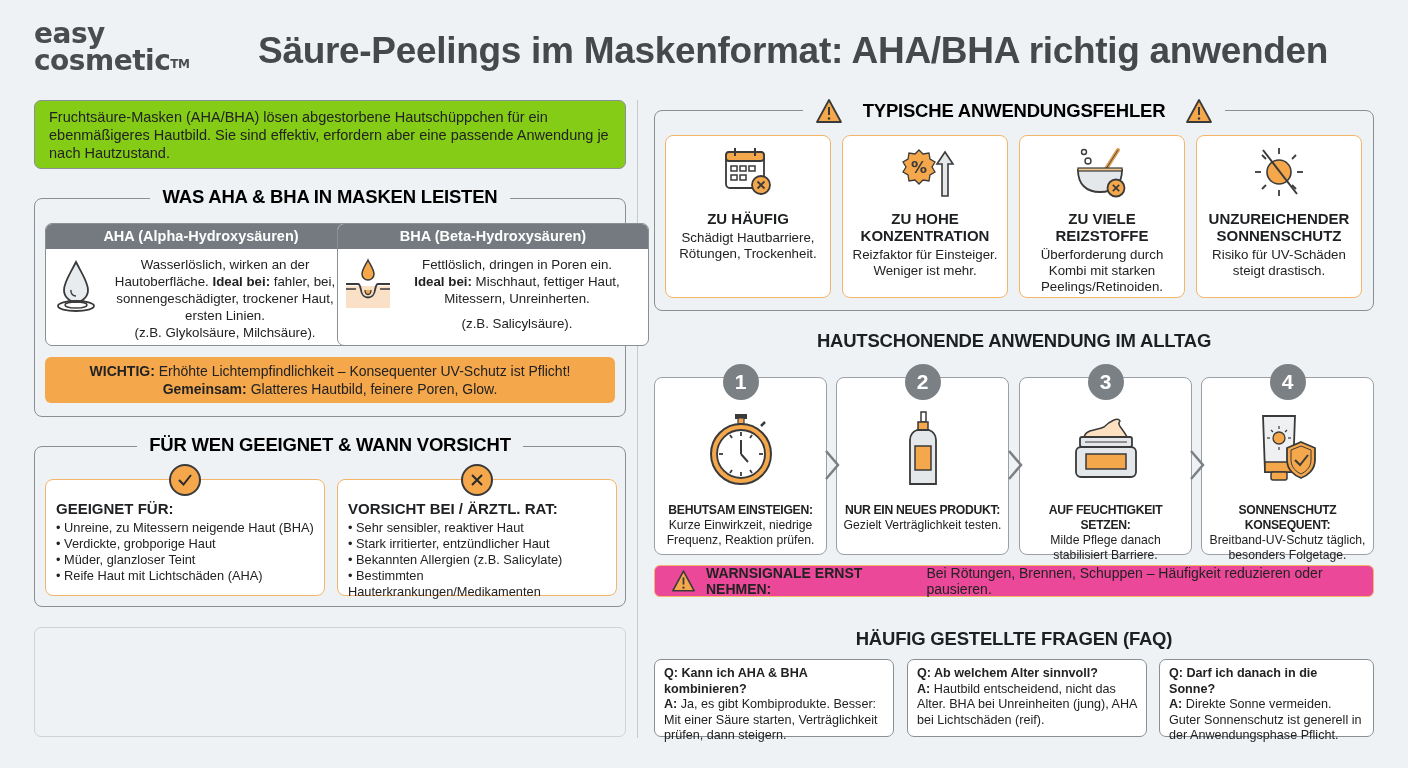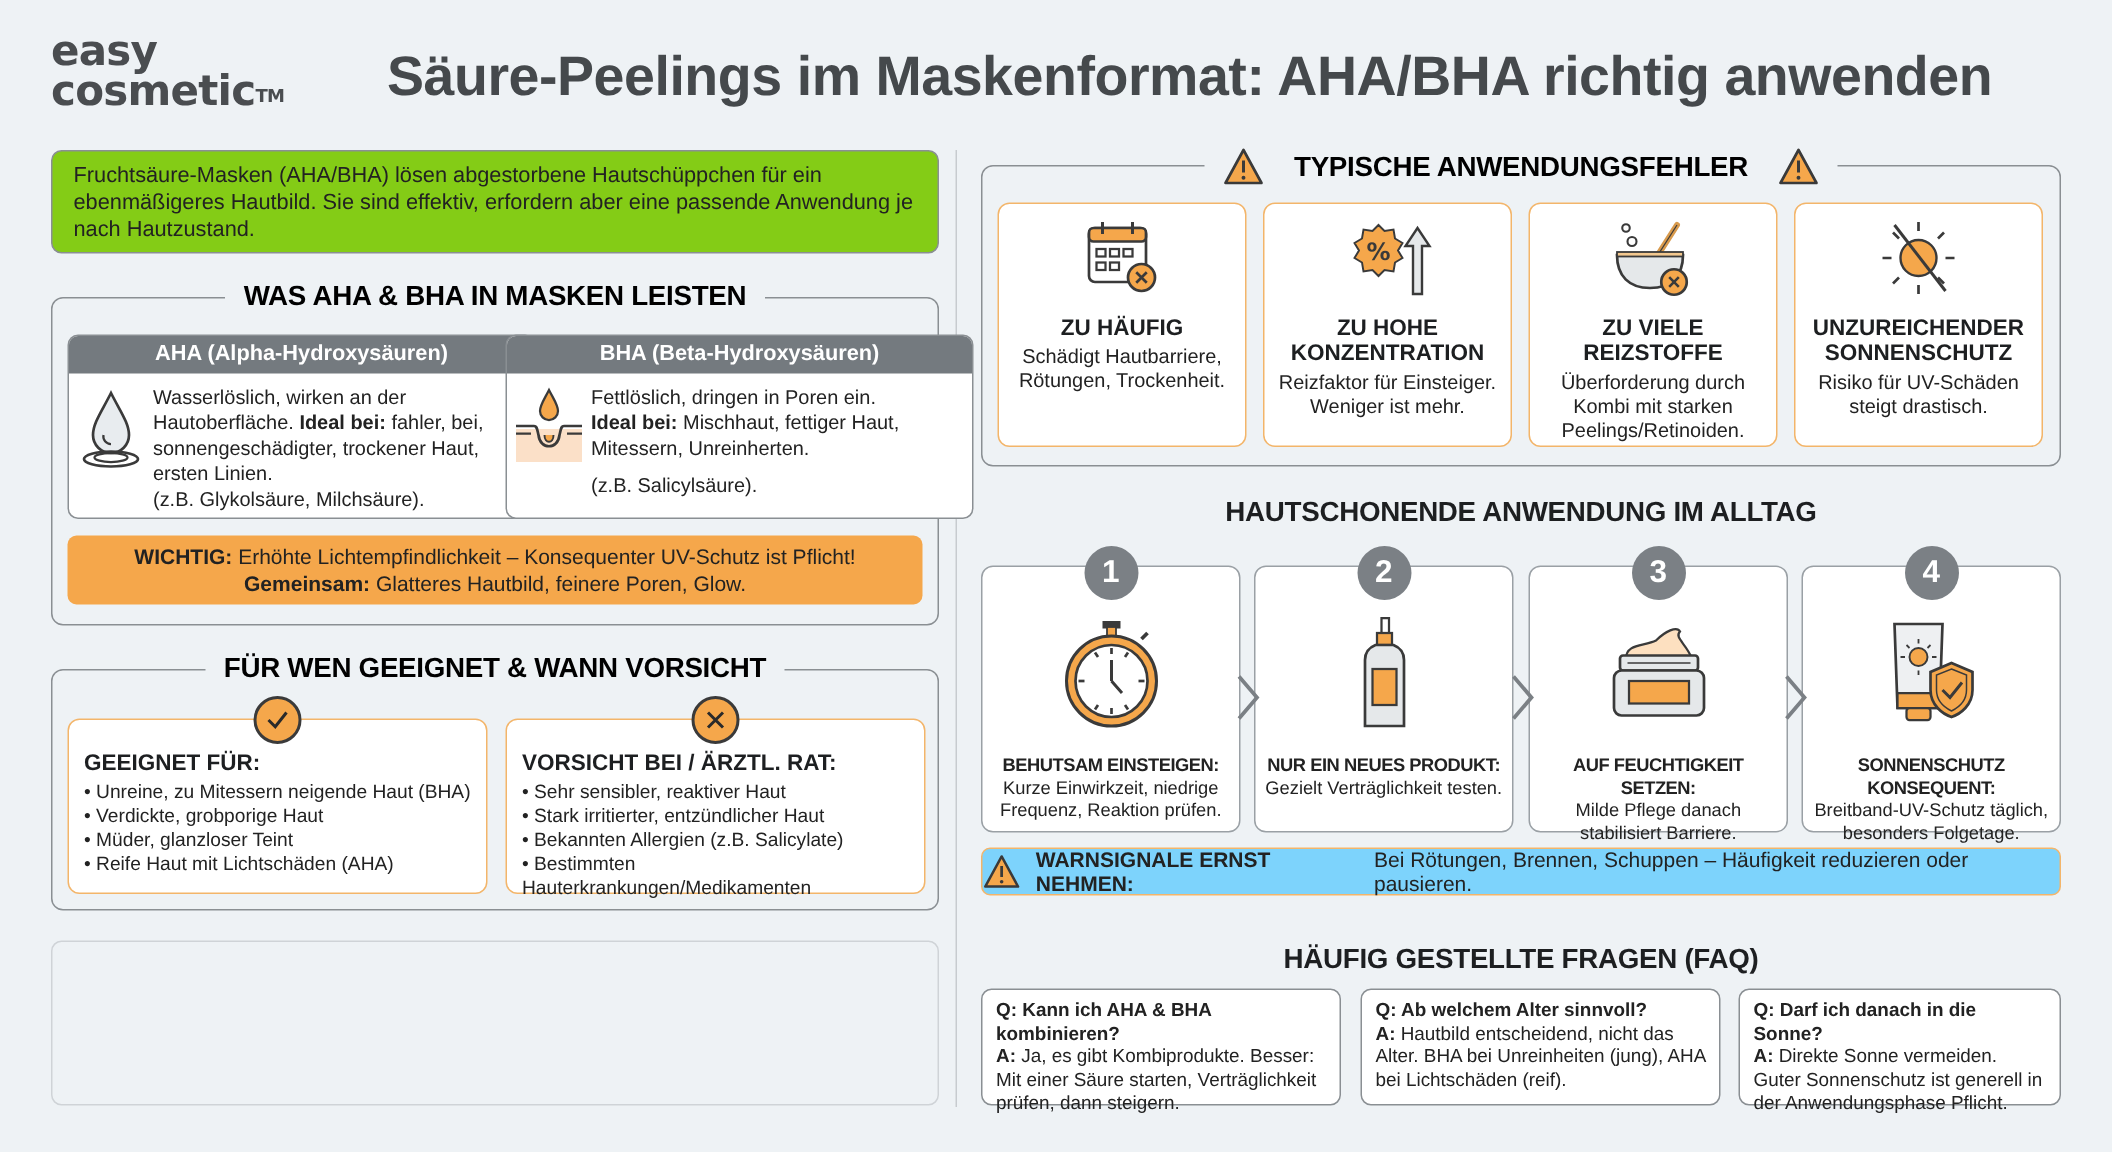--- a/index.html
+++ b/index.html
@@ -17,21 +17,21 @@
   .intro { position: absolute; left: 34px; top: 100px; width: 592px; height: 69px; background: #84cc16; border: 1.5px solid #8a8f93; border-radius: 7px; padding: 7px 14px; font-size: 14.5px; line-height: 18px; color: #222; }
 
   .divider-v { position: absolute; left: 637px; top: 100px; width: 1px; height: 638px; background: #c7cbcf; }
 
   .panel { position: absolute; border: 1.5px solid #8a8f93; border-radius: 8px; background: #eef2f5; }
   .panel-title { position: absolute; top: -13px; left: 0; right: 0; text-align: center; }
   .panel-title span { background: #eef2f5; padding: 0 12px; font-weight: bold; font-size: 18.5px; color: #000000; letter-spacing: -0.2px; }
 
   .acid-card { position: absolute; top: 24px; width: 312px; height: 123px; background: #fff; border: 1.5px solid #8a8f93; border-radius: 7px; overflow: hidden; }
   .acid-head { background: #747a7f; color: #fff; font-weight: bold; font-size: 14.5px; text-align: center; height: 25px; line-height: 25px; }
-  .acid-body { display: flex; padding: 7px 8px 0 4px; }
+  .acid-body { display: flex; padding: 7px 8px 0 4px; text-align: center; }
   .acid-icon { width: 52px; flex-shrink: 0; }
   .acid-text { font-size: 13.3px; line-height: 17px; color: #222; }
   .acid-text b { font-weight: bold; }
   .common-bar { position: absolute; left: 10px; right: 10px; top: 158px; height: 46px; background: #f5a74b; border-radius: 6px; text-align: center; font-size: 14px; line-height: 18px; padding-top: 5px; color: #222; }
 
   .fit-card { position: absolute; top: 32px; width: 280px; height: 117px; background: #fff; border: 1.5px solid #f3b56a; border-radius: 8px; padding: 20px 10px 0 10px; }
   .fit-badge { position: absolute; top: -16px; left: 50%; margin-left: -16px; width: 32px; height: 32px; border-radius: 50%; background: #f5a74b; border: 2px solid #3a3a3a; display: flex; align-items: center; justify-content: center; }
   .fit-head { font-weight: bold; font-size: 15px; margin-bottom: 3px; color: #1d1f21; }
   .fit-list { list-style: none; font-size: 12.8px; line-height: 16px; color: #222; }
   .fit-list li::before { content: "• "; }
@@ -45,21 +45,21 @@
 
   .sec-title { position: absolute; text-align: center; font-weight: bold; font-size: 18.5px; color: #1d1f21; letter-spacing: -0.2px; }
 
   .step-card { position: absolute; top: 377px; width: 173px; height: 178px; background: #fff; border: 1.5px solid #9aa0a5; border-radius: 8px; text-align: center; }
   .step-num { position: absolute; top: -14px; left: 50%; margin-left: -18px; width: 36px; height: 36px; border-radius: 50%; background: #7b8085; color: #fff; font-weight: bold; font-size: 21px; line-height: 36px; }
   .step-icon { position: absolute; top: 30px; left: 0; right: 0; height: 80px; display: flex; justify-content: center; align-items: center; }
   .step-text { position: absolute; top: 125px; left: 4px; right: 4px; font-size: 12.2px; line-height: 15px; color: #222; }
   .step-text b { display: block; font-weight: bold; letter-spacing: -0.3px; }
   .step-arrow { position: absolute; top: 448px; }
 
-  .warn-bar { position: absolute; left: 654px; top: 565px; width: 720px; height: 32px; background: #7dd3fc; border: 1.5px solid #f3b56a; border-radius: 6px; display: flex; align-items: center; font-size: 14px; color: #222; }
+  .warn-bar { position: absolute; left: 654px; top: 565px; width: 720px; height: 32px; background: #ec4899; border: 1.5px solid #f3b56a; border-radius: 6px; display: flex; align-items: center; padding-left: 16px; font-size: 14px; color: #222; }
   .warn-bar b { font-weight: bold; margin: 0 4px 0 10px; }
 
   .faq-card { position: absolute; top: 659px; height: 78px; background: #fff; border: 1.5px solid #8a8f93; border-radius: 7px; padding: 6px 9px; font-size: 12.6px; line-height: 15.5px; color: #222; }
   .faq-card .q { font-weight: bold; }
   .faq-card .a b { font-weight: bold; }
 </style>
 </head>
 <body>
 
 <div class="logo">

